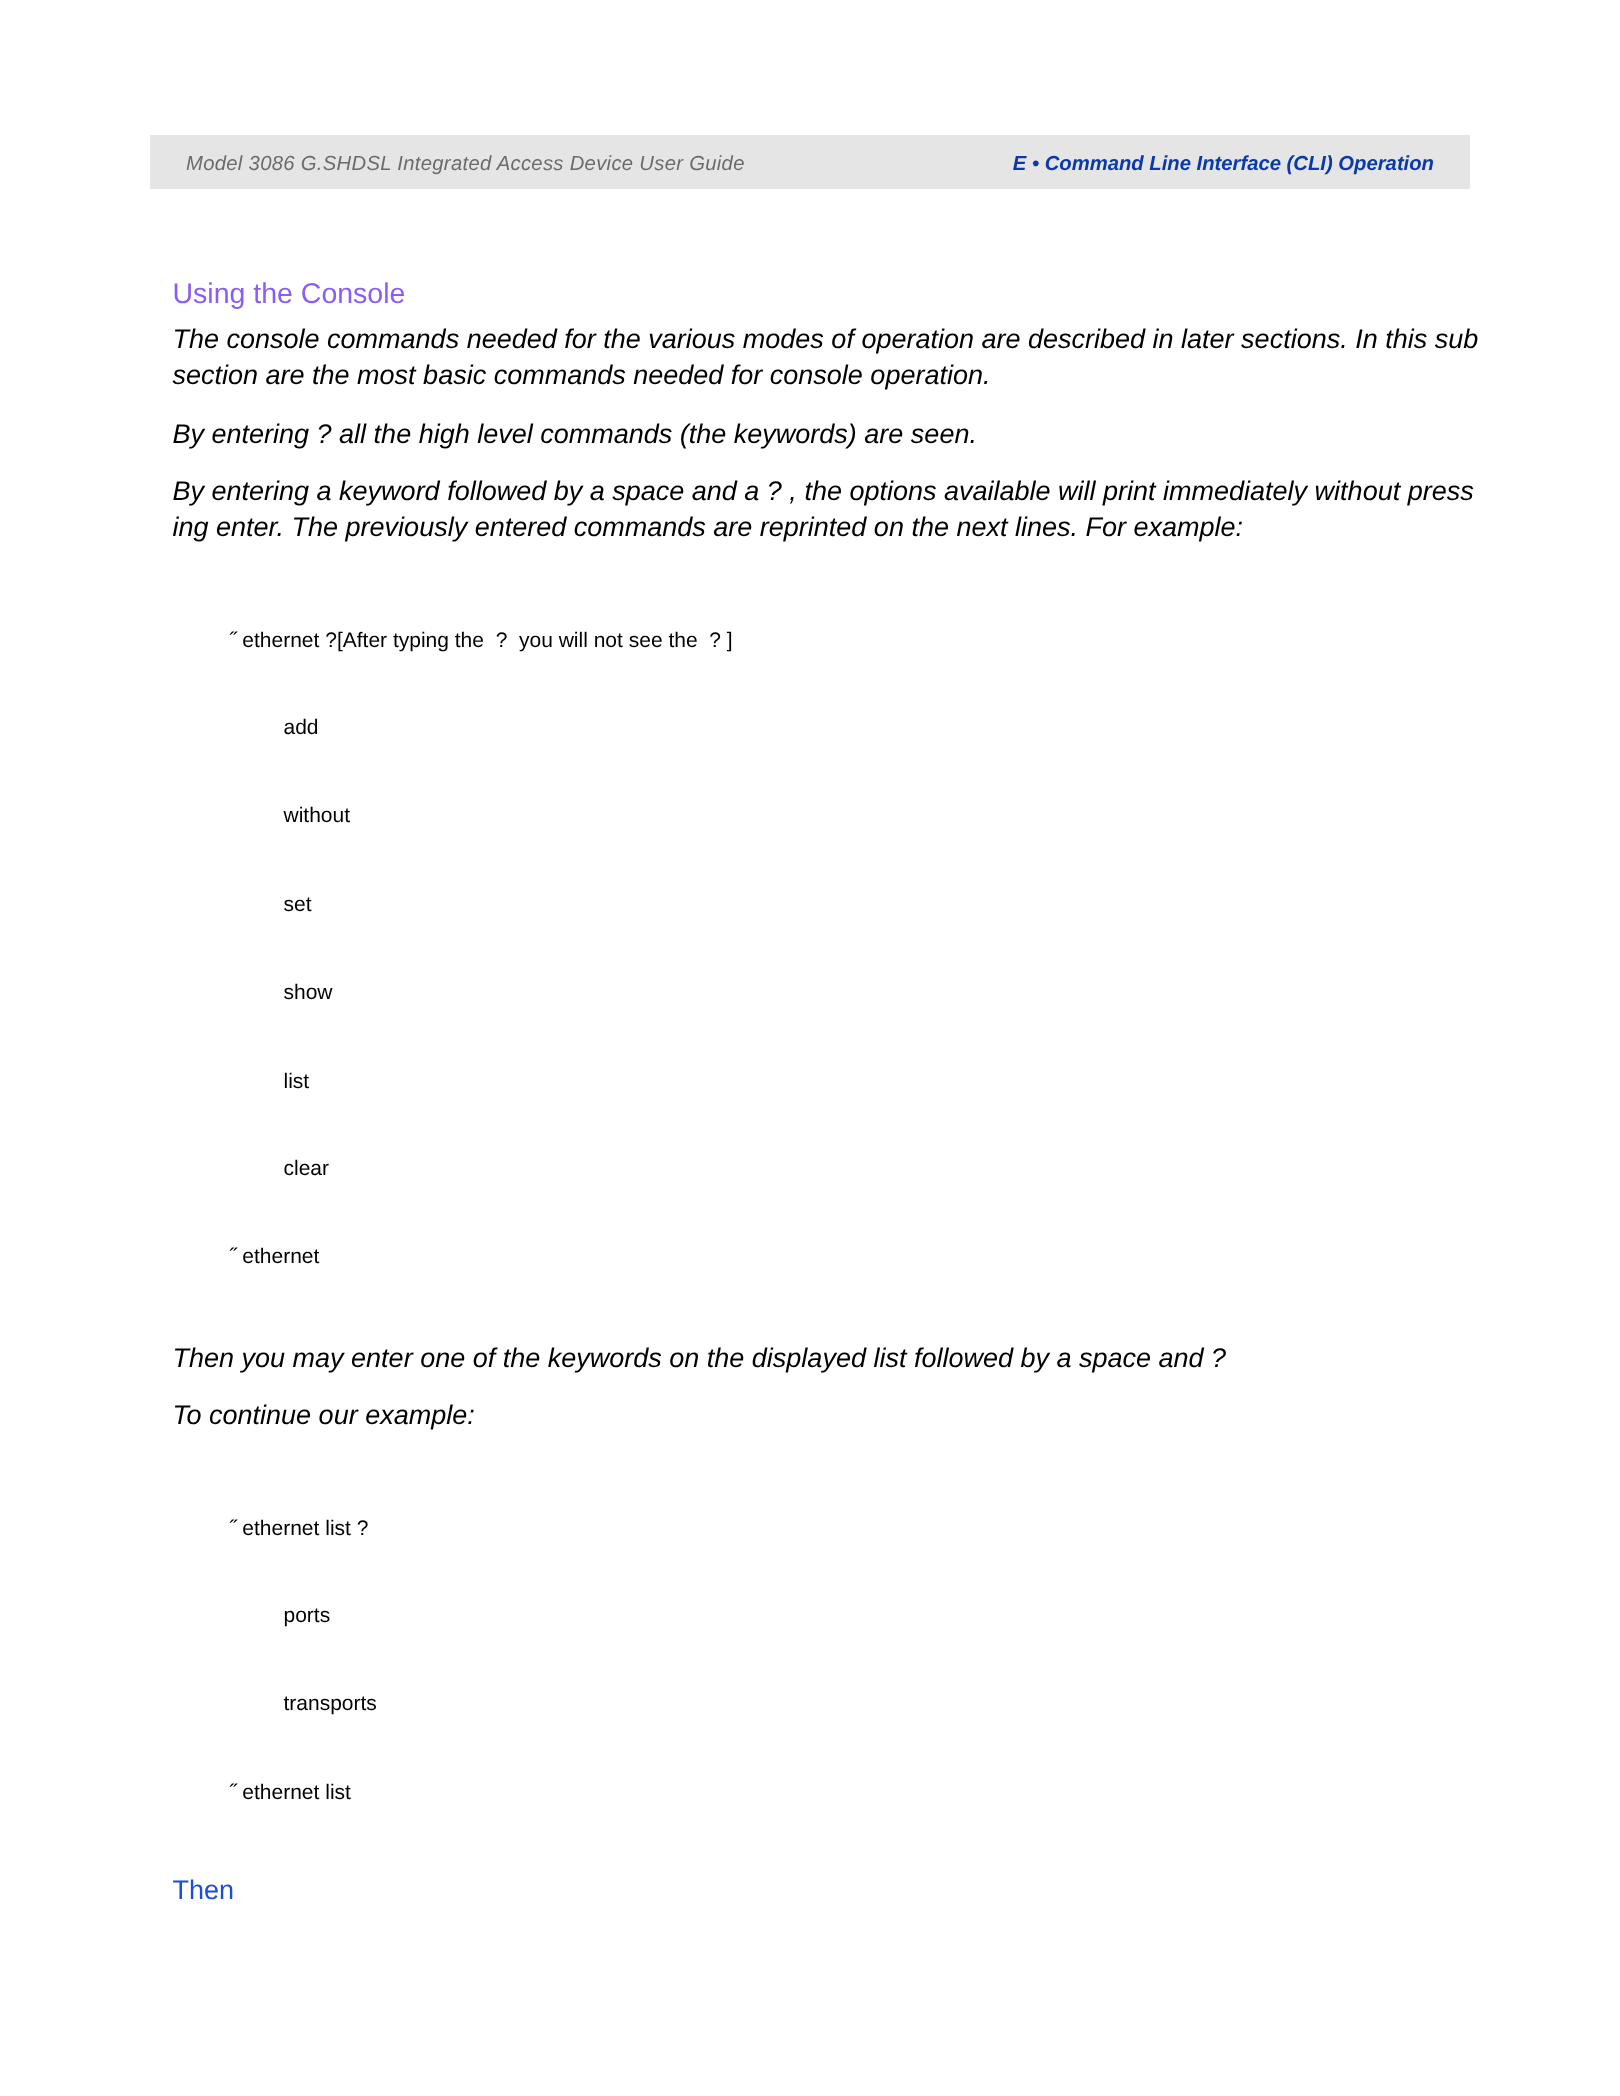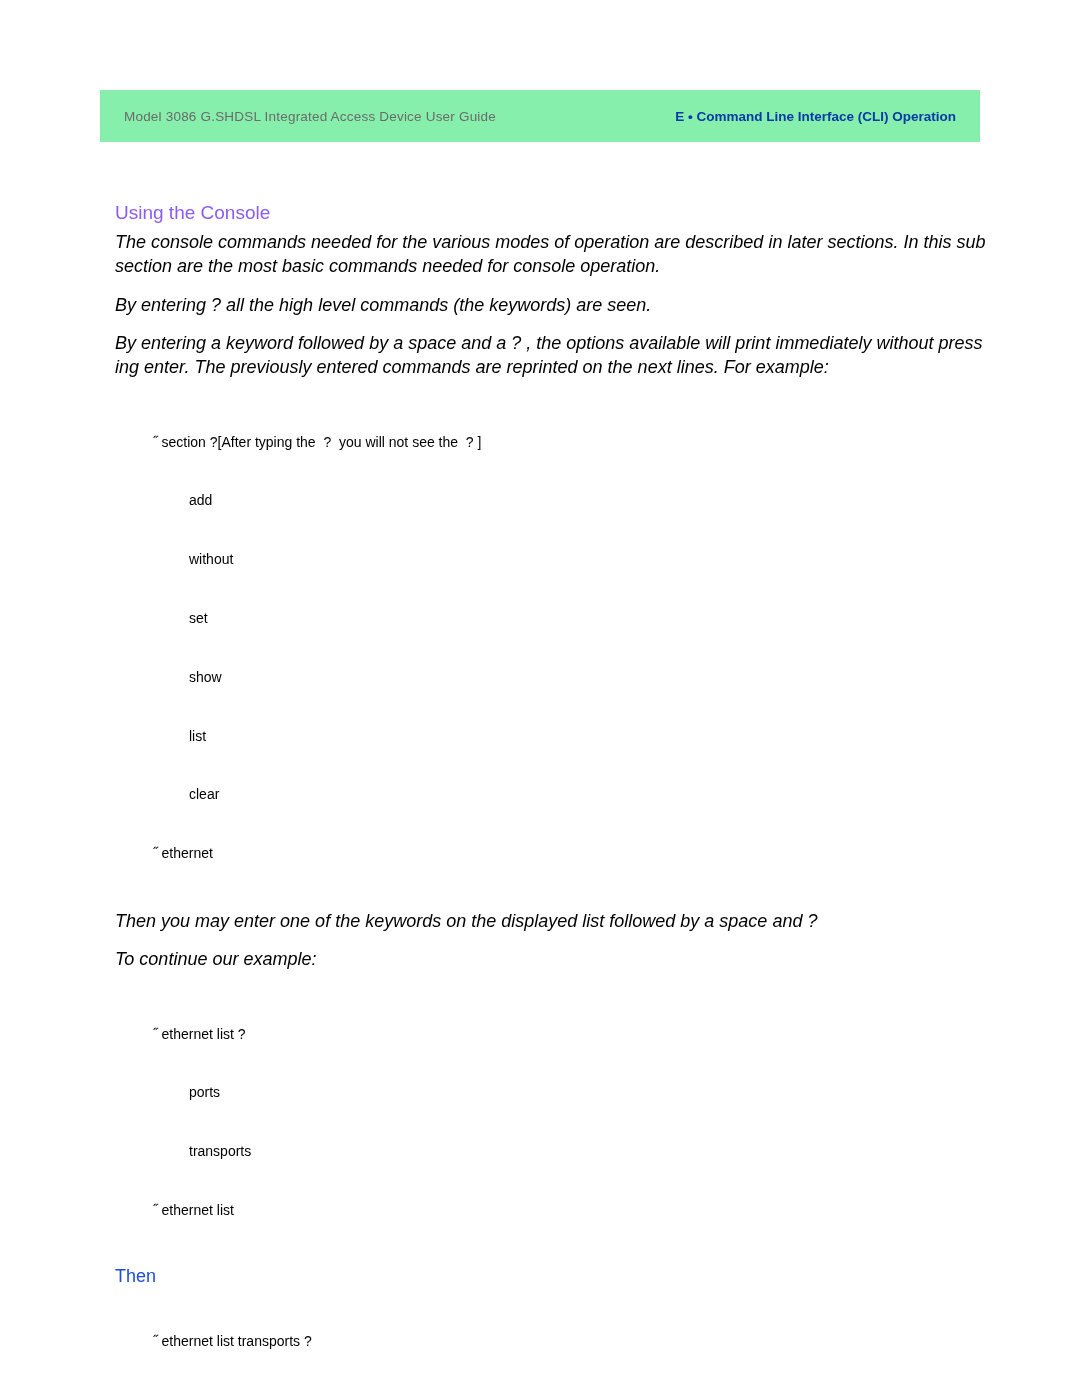--- a/index.html
+++ b/index.html
@@ -11,28 +11,29 @@
   }
   .page {
     width: 1080px;
     min-height: 1397px;
     margin: 0 auto;
     padding: 90px 0 40px 0;
     box-sizing: border-box;
     position: relative;
   }
   .header-band {
-    background: #86efac;
-    height: 52px;
+    background: #e5e5e5;
+    height: 36px;
     margin: 0 100px 0 100px;
     display: flex;
     align-items: center;
     justify-content: space-between;
     padding: 0 24px;
     font-size: 13.5px;
+    font-style: italic;
   }
   .header-left {
     color: #6b6b6b;
     font-family: "Arial Narrow", Arial, sans-serif;
     letter-spacing: 0.2px;
   }
   .header-right {
     color: #0a3aa8;
     font-weight: bold;
     font-family: "Arial Narrow", Arial, sans-serif;
@@ -88,21 +89,21 @@
 
   <div class="content">
 
     <h2 class="h2">Using the Console</h2>
 
     <p class="para">The console commands needed for the various modes of operation are described in later sections. In this sub section are the most basic commands needed for console operation.</p>
     <p class="para">By entering  ?  all the high level commands (the keywords) are seen.</p>
     <p class="para">By entering a keyword followed by a space and a ? , the options available will print immediately without press ing enter. The previously entered commands are reprinted on the next lines. For example:</p>
 
     <div class="code-block">
-      <span class="code-line prompt-line">˝ section ?[After typing the  ?  you will not see the  ? ]</span>
+      <span class="code-line prompt-line">˝ ethernet ?[After typing the  ?  you will not see the  ? ]</span>
       <span class="code-line sub-line">add</span>
       <span class="code-line sub-line">without</span>
       <span class="code-line sub-line">set</span>
       <span class="code-line sub-line">show</span>
       <span class="code-line sub-line">list</span>
       <span class="code-line sub-line">clear</span>
       <span class="code-line prompt-line">˝ ethernet</span>
     </div>
 
     <p class="para">Then you may enter one of the keywords on the displayed list followed by a space and  ?</p>
@@ -111,21 +112,20 @@
     <div class="code-block">
       <span class="code-line prompt-line">˝ ethernet list ?</span>
       <span class="code-line sub-line">ports</span>
       <span class="code-line sub-line">transports</span>
       <span class="code-line prompt-line">˝ ethernet list</span>
     </div>
 
     <p class="then-line">Then</p>
 
     <div class="code-block">
-      <span class="code-line prompt-line">˝ ethernet list transports ?</span>
       
       
       
       
       
       
       
     </div>
 
   </div>

